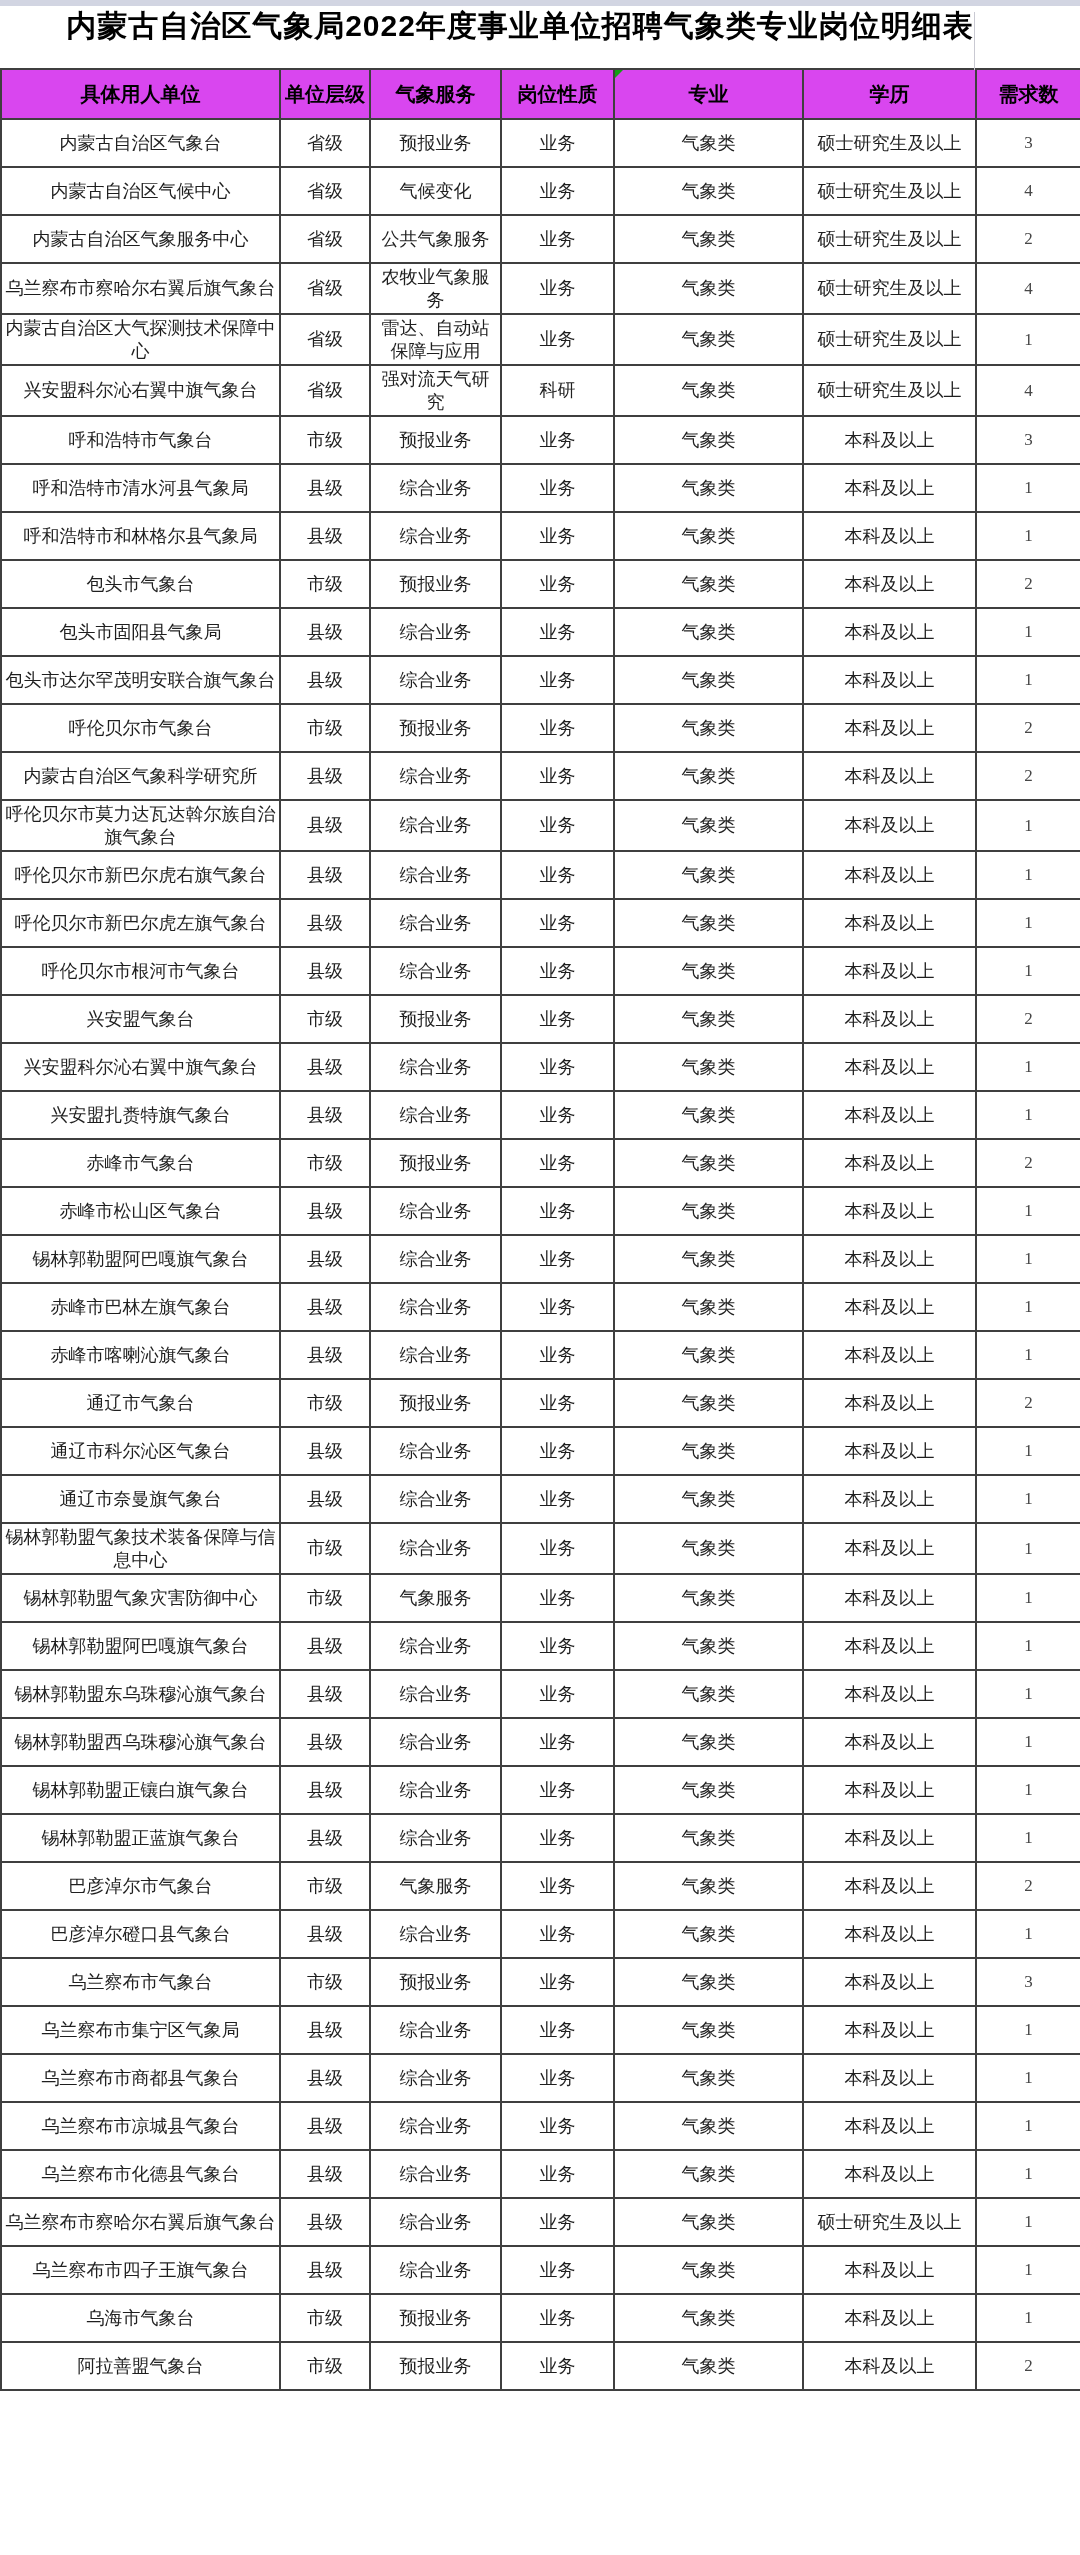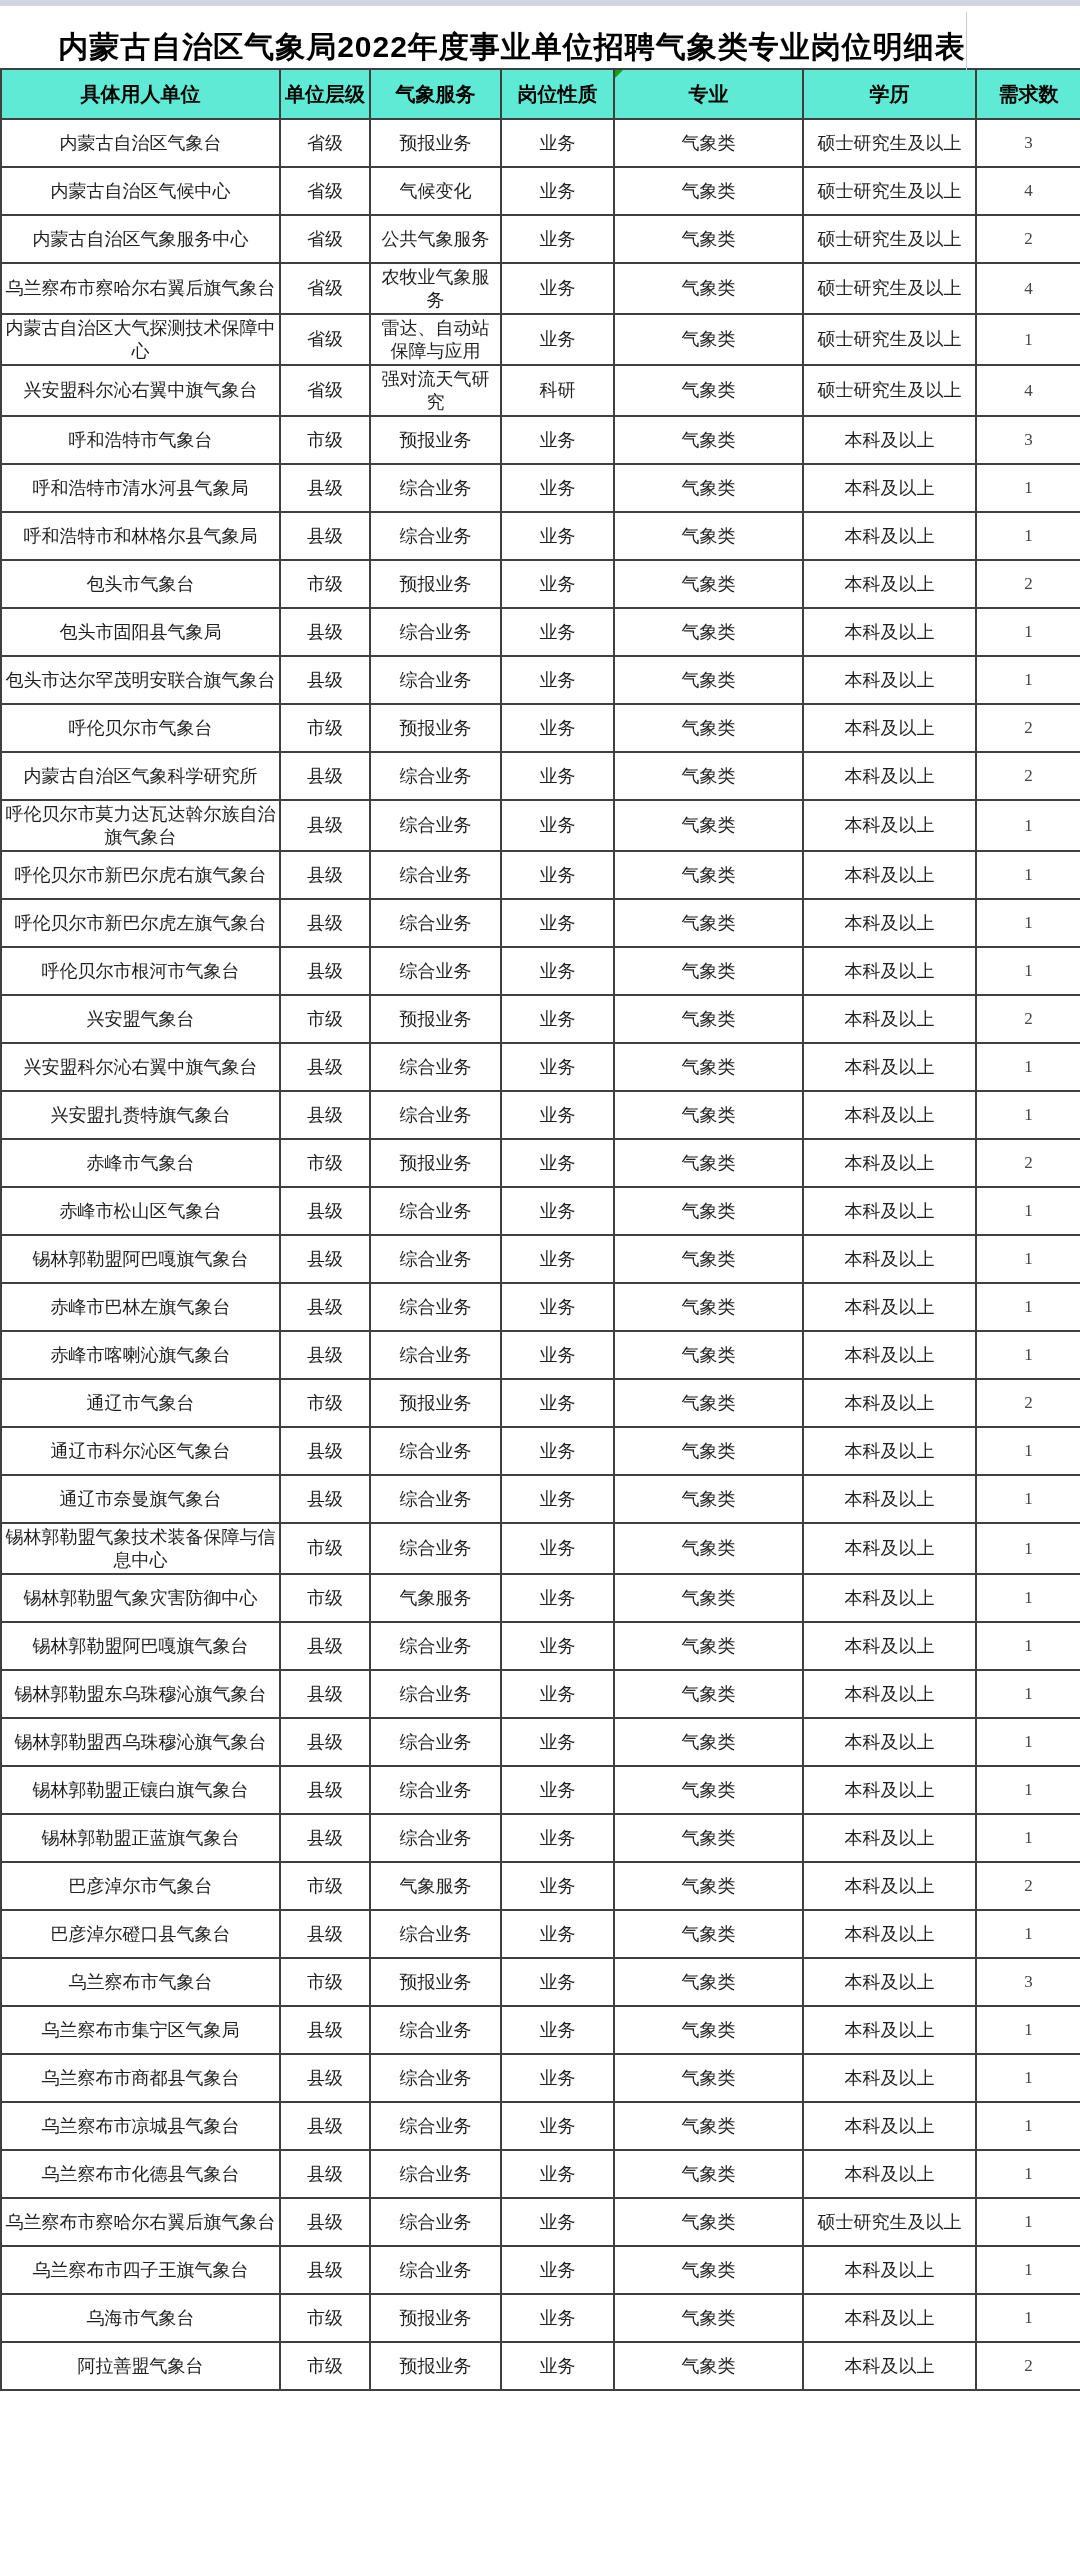--- a/index.html
+++ b/index.html
@@ -17,23 +17,24 @@
     font-family:"Liberation Sans", sans-serif;
     color:var(--text-color);
     position:relative;
   }
   .top-strip{
     width:1080px;height:6px;
     background:var(--strip-color);
   }
   .title-bar{
     width:1024px;height:62px;
-    display:flex;align-items:flex-end;justify-content:center;
+    display:flex;align-items:flex-start;justify-content:center;
     background:#ffffff;
     position:relative;
+    margin-left:8px;
   }
   .title-bar .page-title{
     font-size:30px;
     font-weight:bold;
     color:#000;
     letter-spacing:1px;
     white-space:nowrap;
   }
   .gridline-v{
     position:absolute;
@@ -55,21 +56,21 @@
     padding:2px 3px;
     line-height:1.25;
     overflow:hidden;
   }
   thead th{
     height:50px;
     font-size:20px;
     font-weight:bold;
     color:#000;
     position:relative;
-    background:#5eead4;
+    background:#d946ef;
     text-align:center;
   }
   tbody td{
     height:48px;
     font-size:18px;
     background:#fff;
   }
   tbody td.num{
     font-family:"Liberation Serif", serif;
     font-size:17px;

